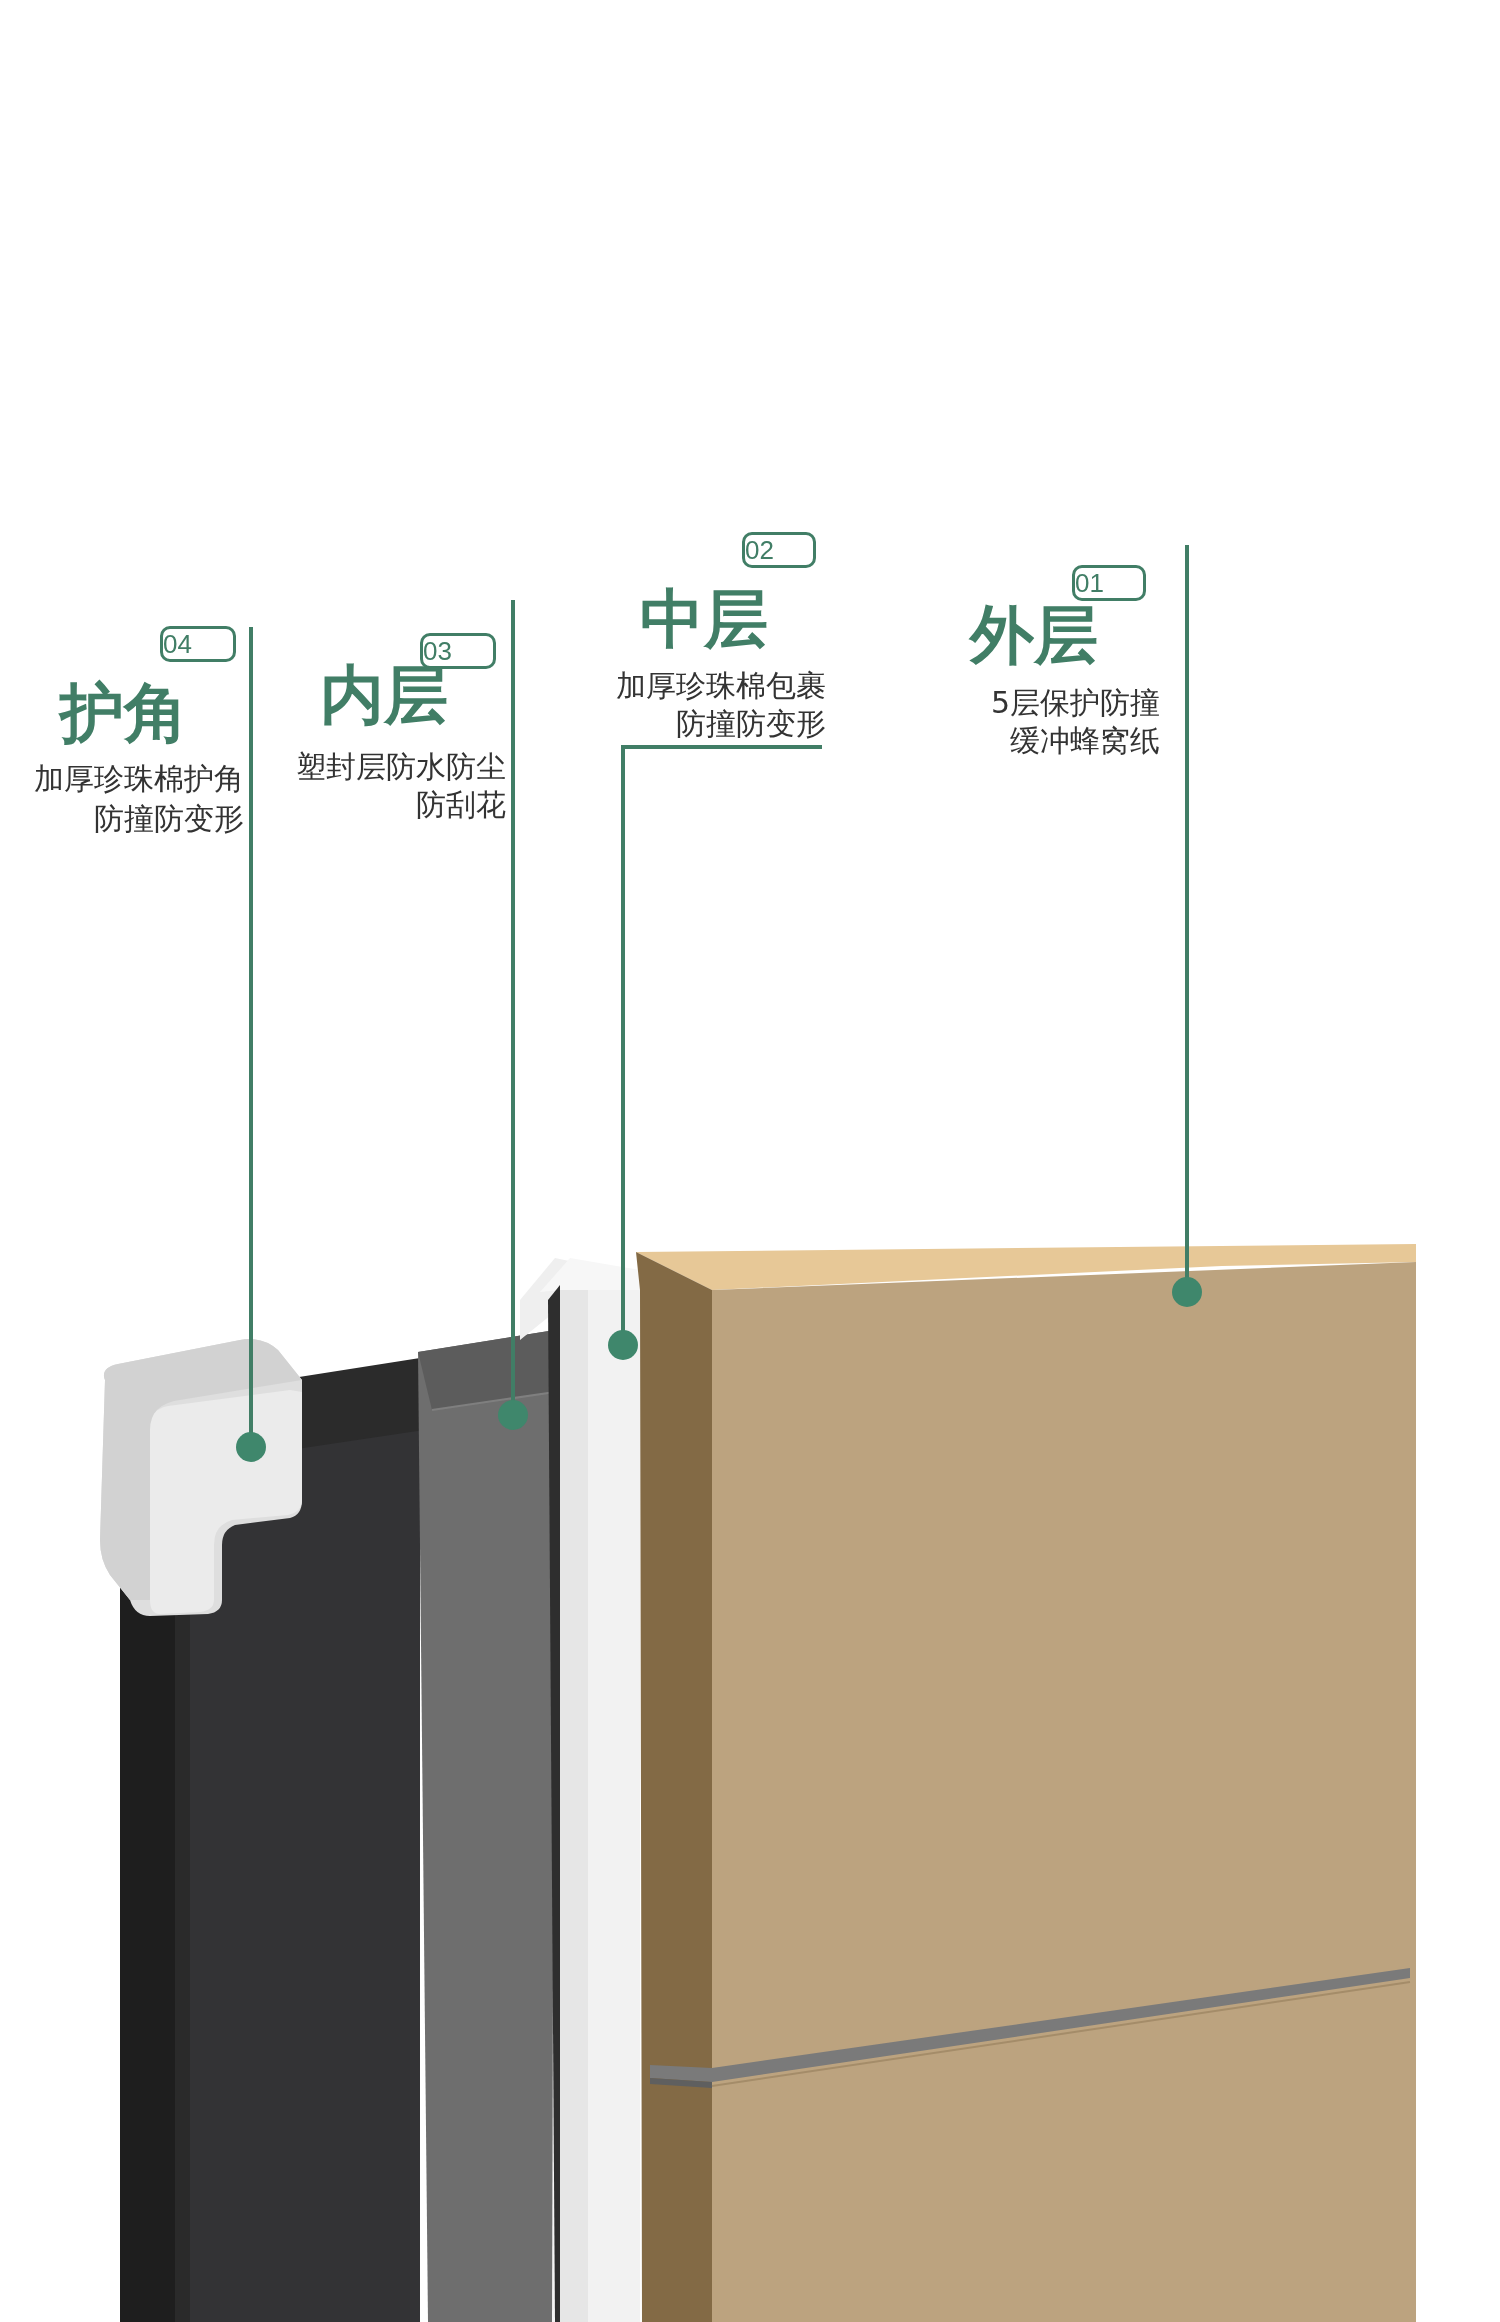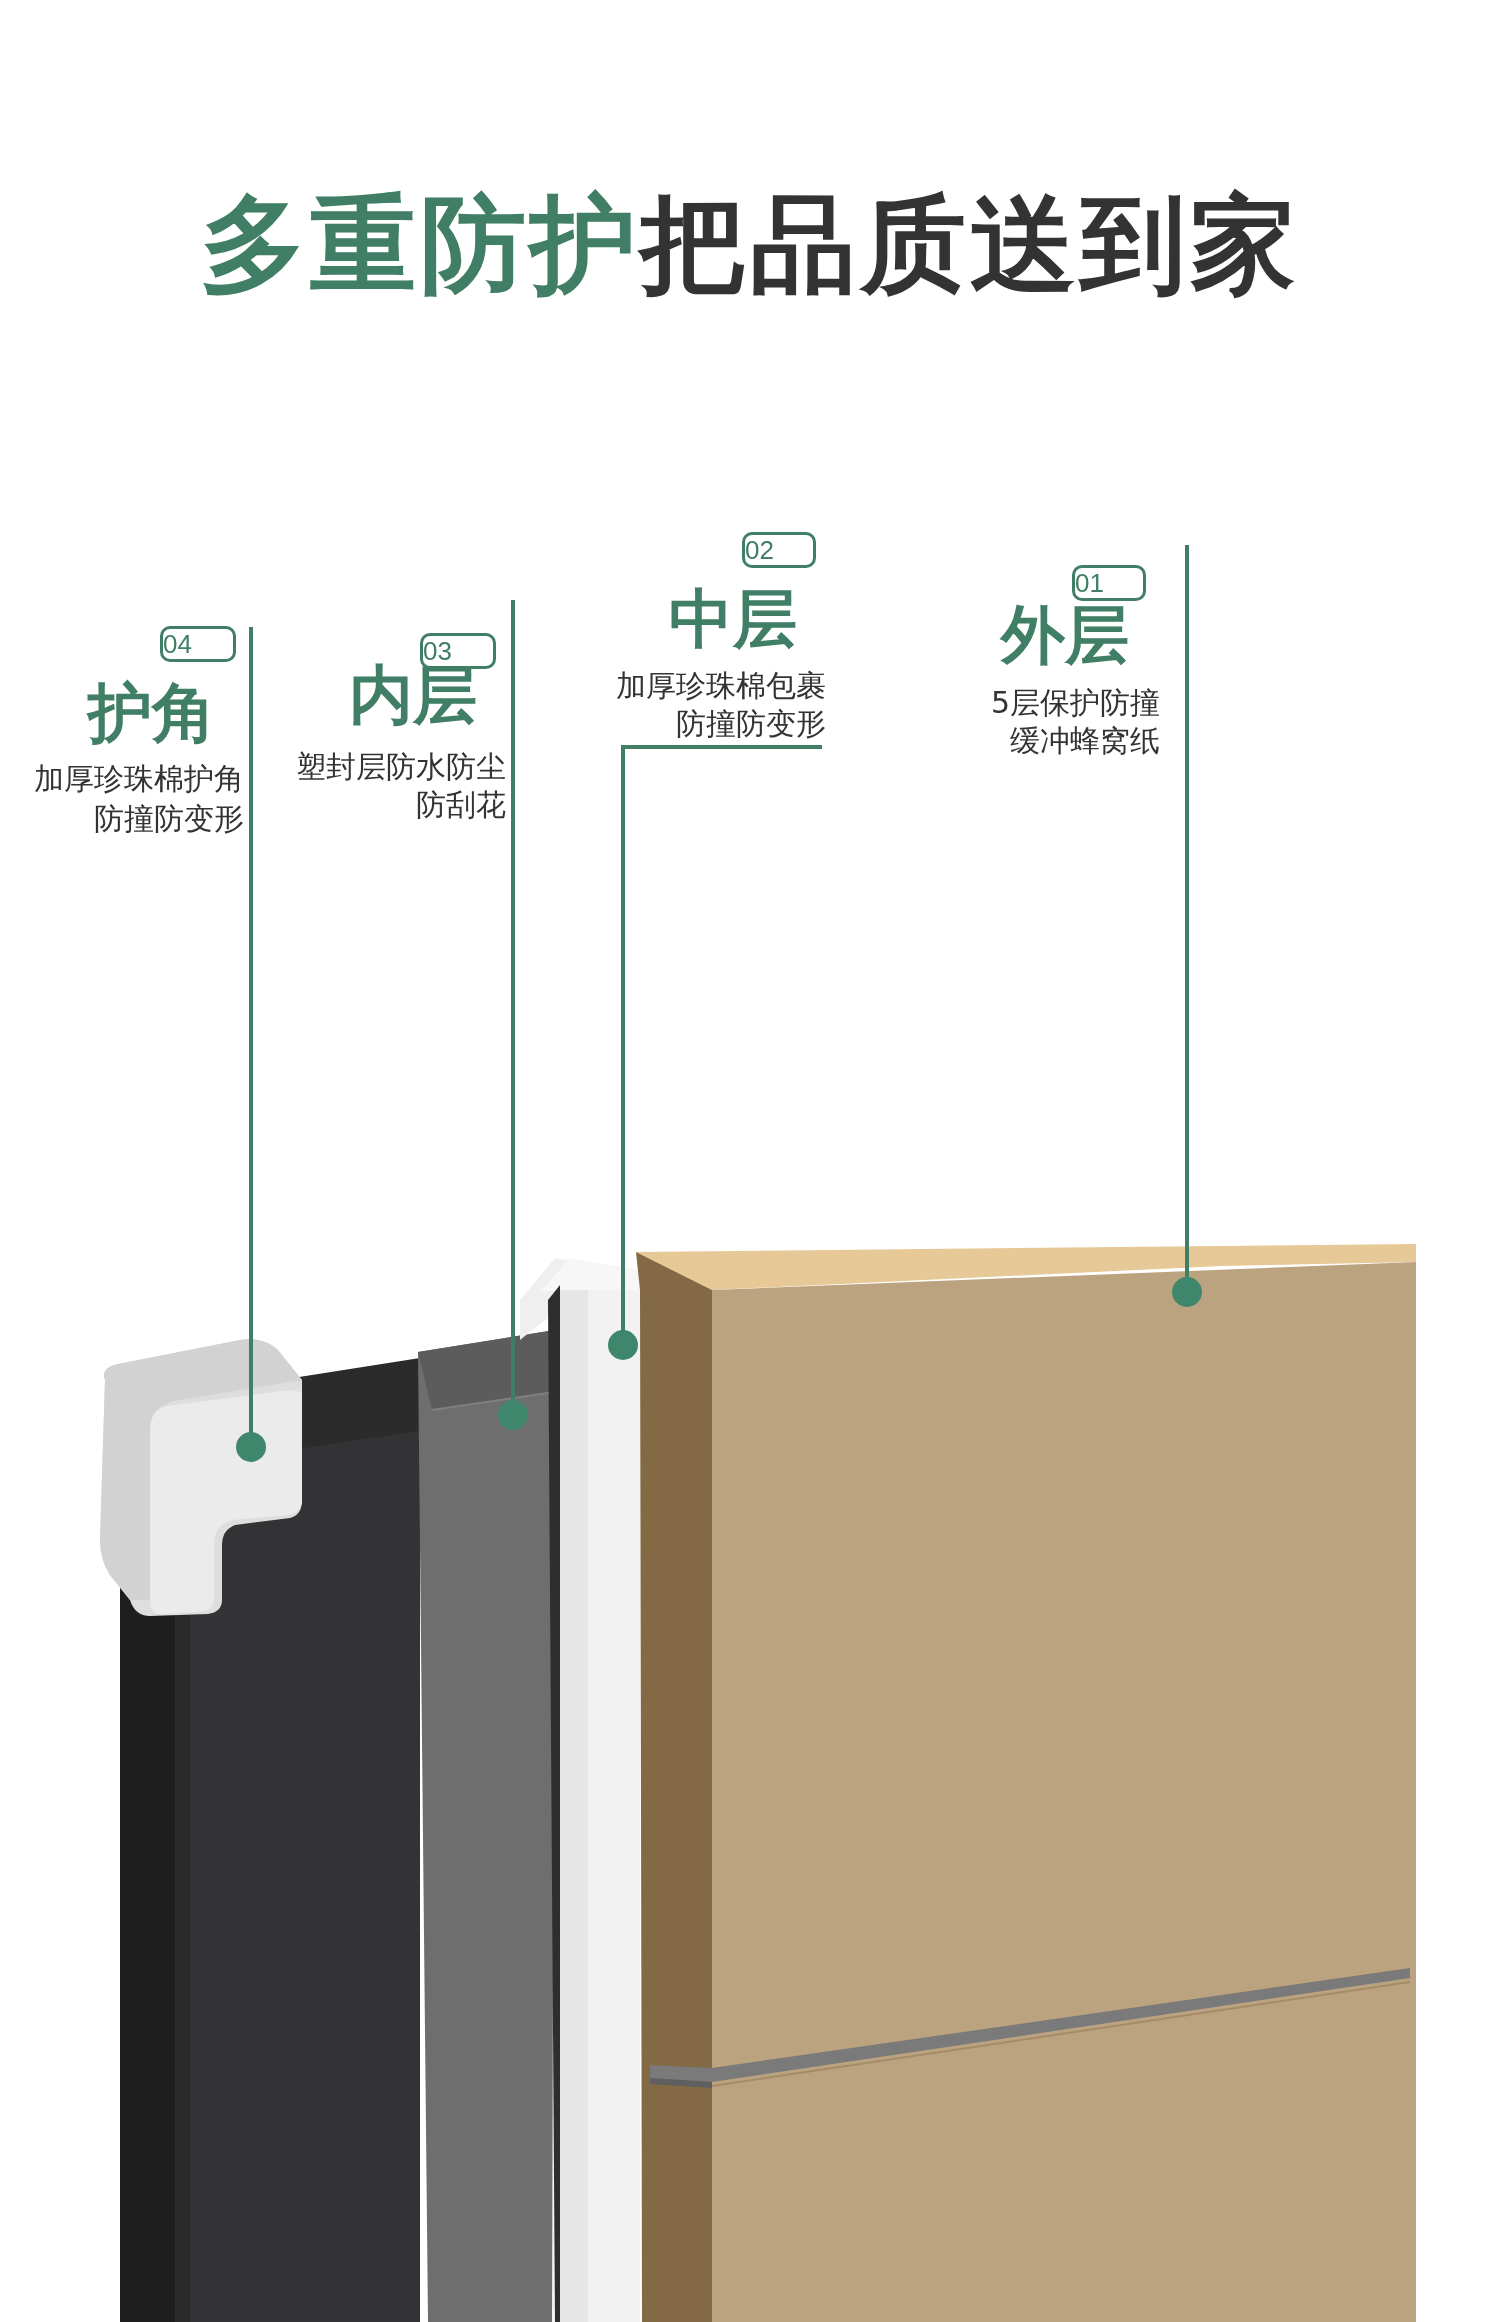--- a/index.html
+++ b/index.html
@@ -6,35 +6,32 @@
   body { width:1500px; height:2322px; position:relative; overflow:hidden;
          font-family:"DejaVu Sans","Liberation Sans",sans-serif; }
   .title { position:absolute; left:0; top:180px; width:1500px; text-align:center;
            font-size:106px; font-weight:bold; letter-spacing:4px; line-height:130px; }
   .title .g { color:var(--green); }
   .title .d { color:#333333; }
   .badge { position:absolute; height:30px; border:3px solid var(--green); border-radius:10px;
            color:var(--green); font-size:26px; line-height:30px; text-align:left;
            font-family:"Liberation Sans",sans-serif; box-sizing:content-box; }
   .heading { position:absolute; color:var(--green); font-size:64px; font-weight:bold;
-             text-align:center; line-height:70px; }
+             text-align:left; line-height:70px; }
   .desc { position:absolute; color:#333333; font-size:30px; text-align:right; line-height:38px; }
   .vline { position:absolute; width:4px; background:var(--green); }
   .hline { position:absolute; height:4px; background:var(--green); }
   .dot { position:absolute; width:30px; height:30px; border-radius:50%; background:#3f876c; z-index:5; }
   .art { position:absolute; }
 </style>
 </head>
 <body>
 
 <div style="--green:#417e66; position:absolute; inset:0;">
 
-  <div class="title">
-    <span class="g">多重防护</span><span class="d">把品质送到家</span>
-  </div>
 
   <svg class="art" style="left:0; top:0;" width="1500" height="2322" viewBox="0 0 1500 2322">
 
     <g>
       <polygon points="120,1560 175,1560 175,2322 120,2322" fill="#1e1e1e"></polygon>
       <polygon points="175,1560 190,1560 190,2322 175,2322" fill="#2a2a2a"></polygon>
       <polygon points="190,1390 420,1375 420,2322 190,2322" fill="#333335"></polygon>
 
       <polygon points="280,1380 420,1358 424,1430 290,1450" fill="#2b2b2b"></polygon>
 

